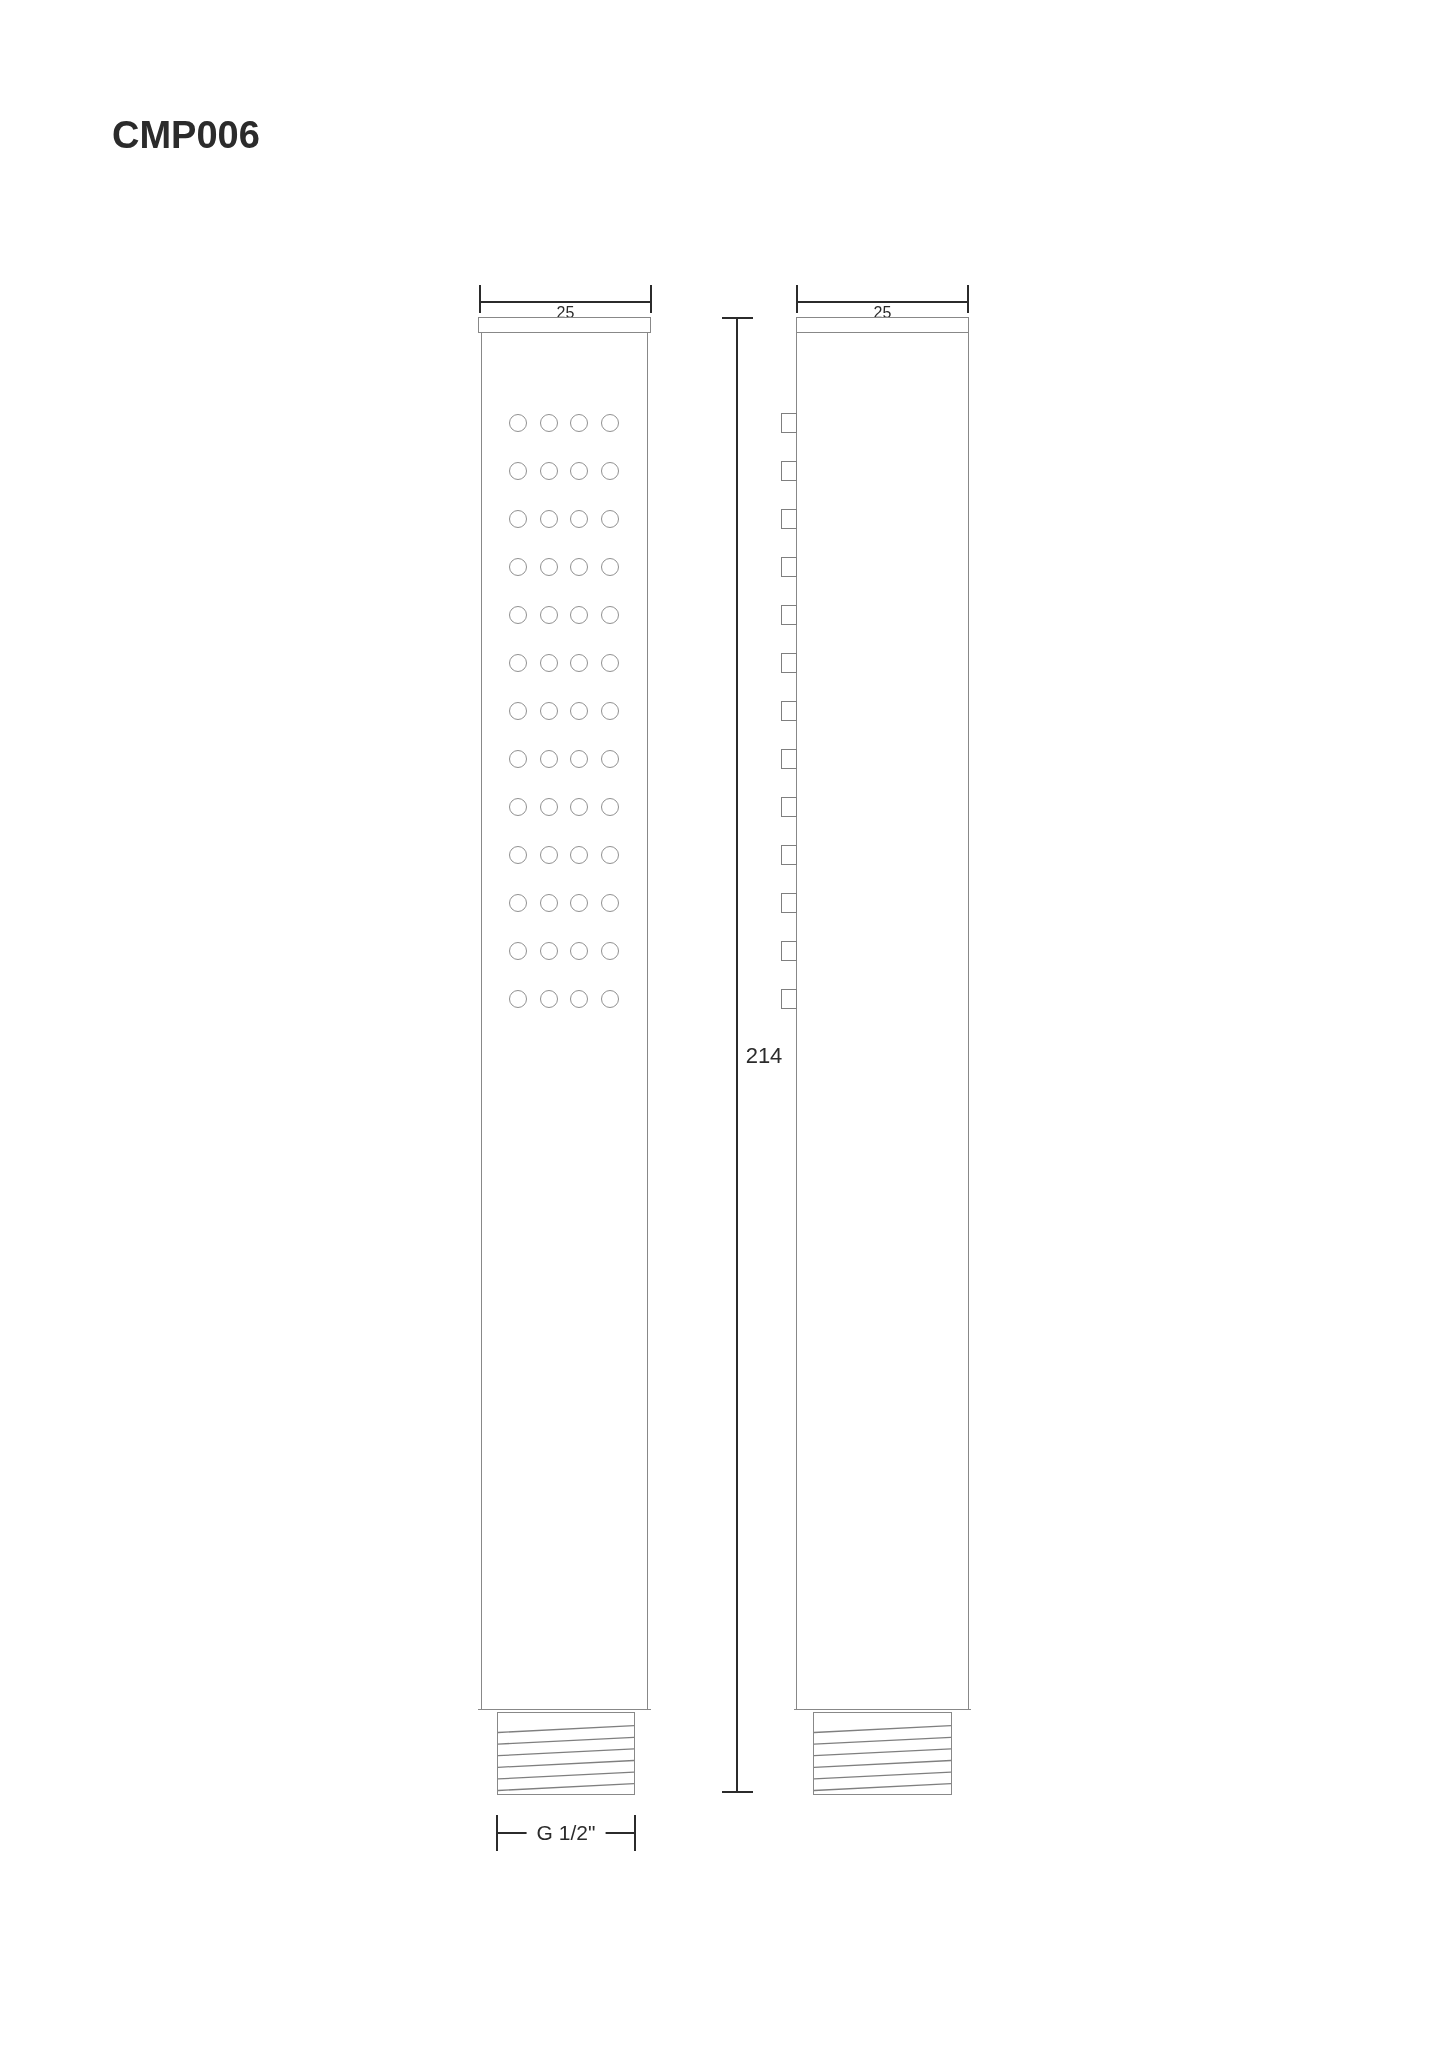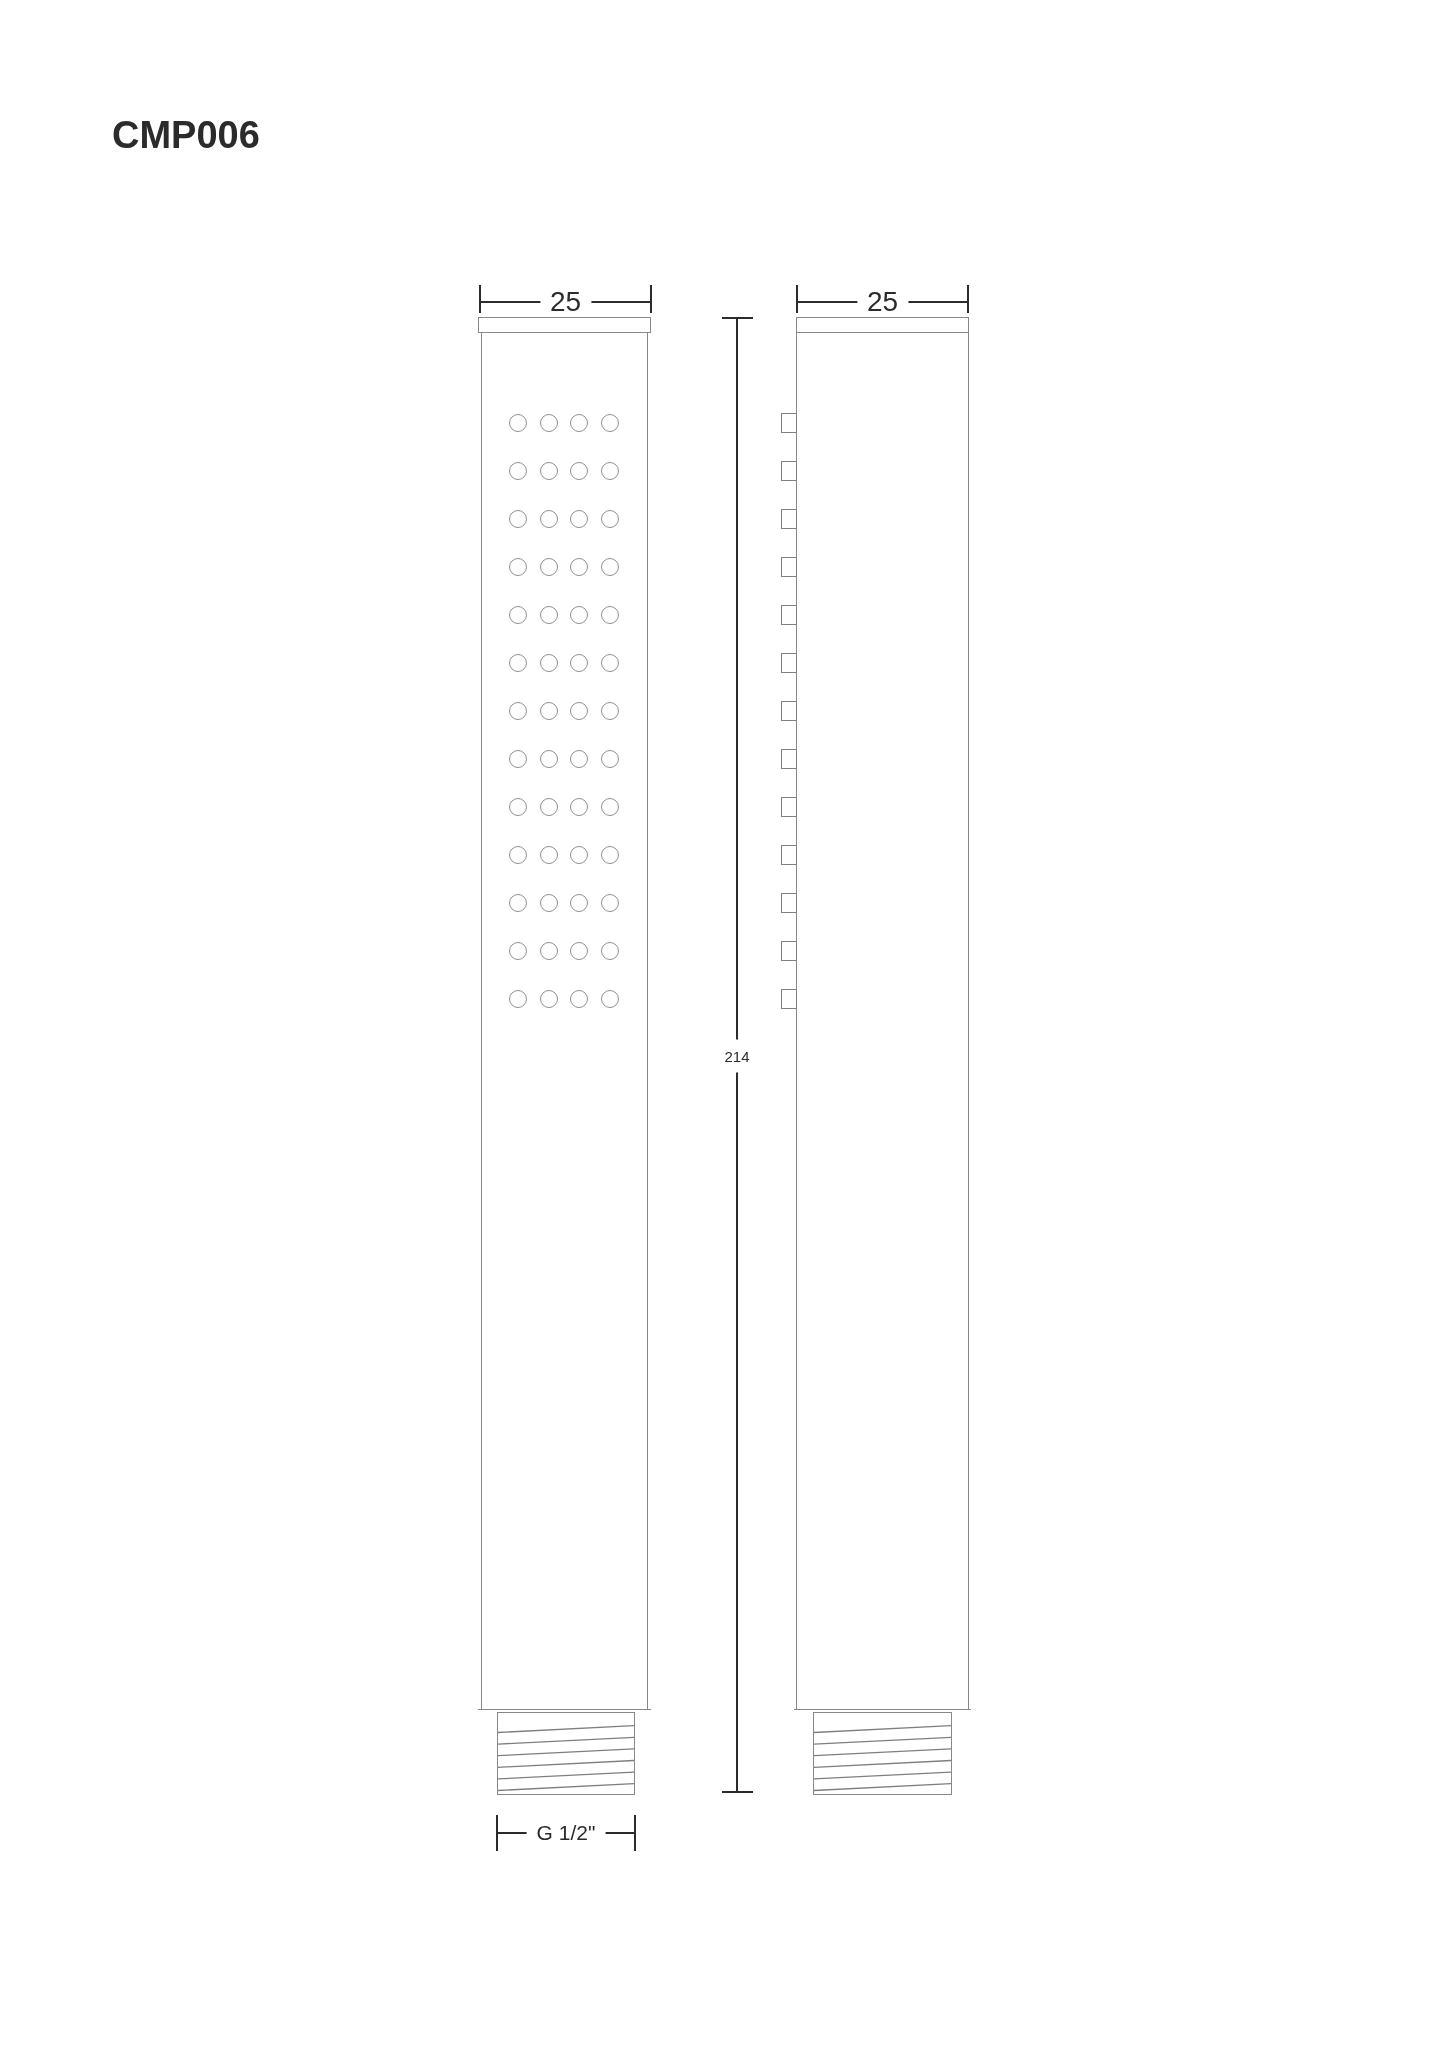--- a/index.html
+++ b/index.html
@@ -11,33 +11,33 @@
   .title{
     position:absolute; left:100px; top:102px; margin:12px;
     font-size:38px; font-weight:700; color:var(--ink,#2b2b2b); letter-spacing:0;
   }
   
   .dim-h{position:absolute; height:28px;}
   .dim-h .bar{position:absolute; left:0; right:0; top:16px; height:2px; background:var(--ink,#2b2b2b);}
   .dim-h .tick{position:absolute; top:0; width:2px; height:28px; background:var(--ink,#2b2b2b);}
   .dim-h .tick.l{left:0;} .dim-h .tick.r{right:0;}
   .dim-h .dlabel{
-    position:absolute; left:50%; top:17px; transform:translate(-50%,-50%);
-    background:var(--bg,#fff); padding:0 10px; font-size:28px; color:var(--ink,#2b2b2b); white-space:nowrap;
+    position:absolute; left:50%; top:28px; transform:translate(-50%,-50%);
+    background:var(--bg,#fff); padding:0 10px; font-size:16px; color:var(--ink,#2b2b2b); white-space:nowrap;
   }
   .dim-h.g{height:36px;}
   .dim-h.g .bar{top:17px;}
   .dim-h.g .tick{height:36px;}
   .dim-h.g .dlabel{top:18px; font-size:21px;}
   
   .vline{position:absolute; width:2px; background:var(--ink,#2b2b2b);}
   .hbar{position:absolute; height:2px; background:var(--ink,#2b2b2b);}
   .vlabel{
     position:absolute; transform:translate(-50%,-50%); background:var(--bg,#fff);
-    padding:8px 2px; font-size:15px; color:var(--ink,#2b2b2b);
+    padding:8px 2px; font-size:22px; color:var(--ink,#2b2b2b);margin-left:27px;
   }
   
   .cap{position:absolute; height:16px; background:var(--bg,#fff); border:1px solid var(--outline,#888); box-sizing:border-box;}
   .fbody{position:absolute; box-sizing:border-box; border-left:1px solid var(--outline,#888); border-right:1px solid var(--outline,#888);}
   .flange{position:absolute; height:1px; background:var(--outline,#888);}
   .connector{position:absolute; box-sizing:border-box; border:1px solid var(--outline,#888); background:var(--bg,#fff);}
   .connector svg{display:block;}
   .connector line{stroke:var(--thread,#7f7f7f); stroke-width:1.3;}
   .hole{
     position:absolute; width:18px; height:18px; border-radius:50%;

